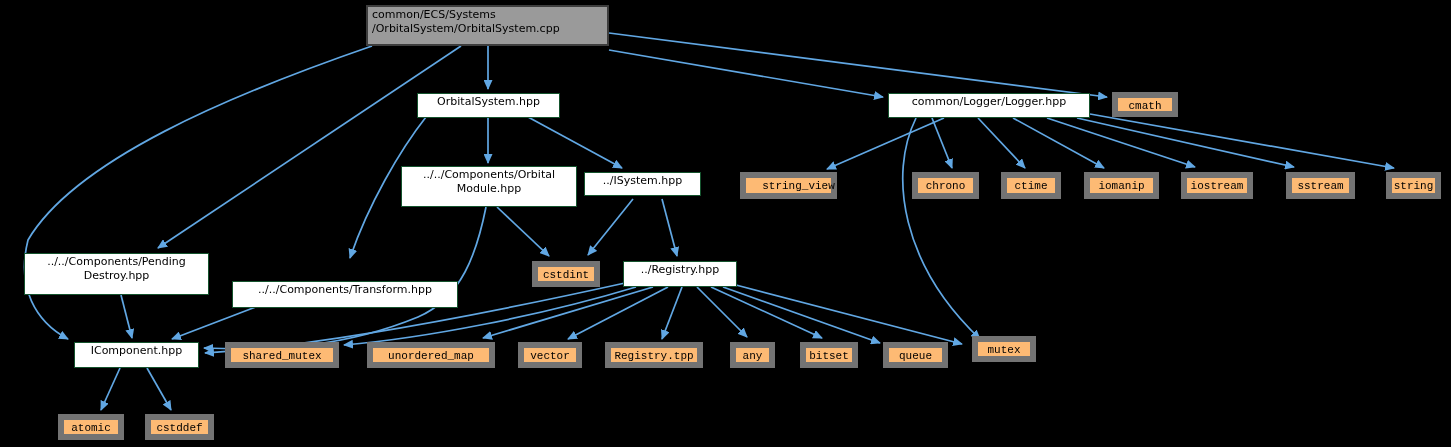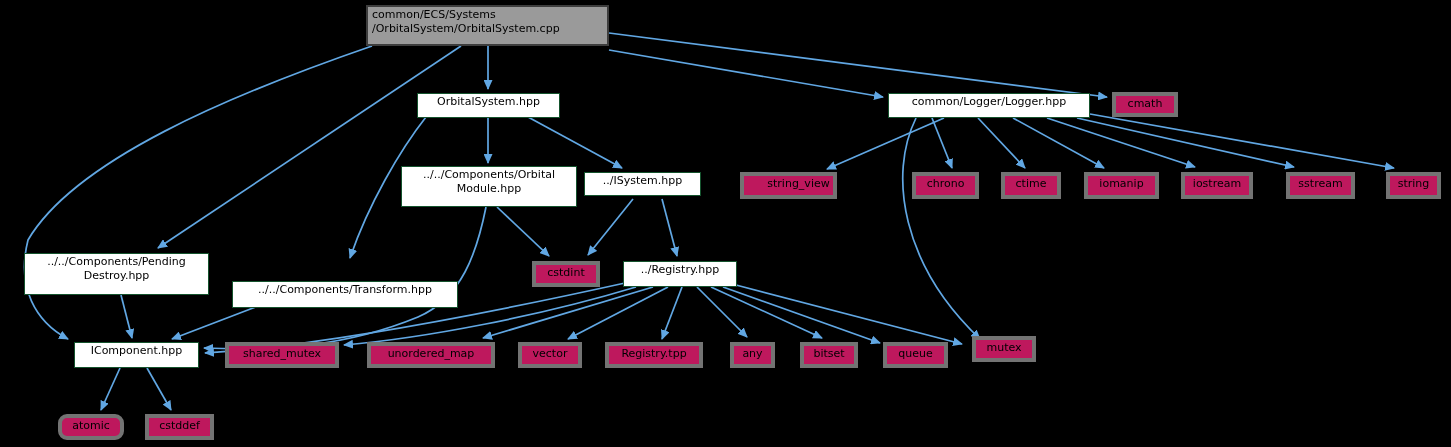--- a/index.html
+++ b/index.html
@@ -13,21 +13,21 @@
     position:absolute; box-sizing:border-box;
     display:flex; align-items:flex-start; justify-content:center;
     text-align:center; white-space:pre-line;
     font-size:11px; line-height:1.3; color:#000; padding:1px 4px;
   }
   .n-main {
     background:#9a9a9a; border:2px solid #3d3d3d;
     text-align:left; justify-content:flex-start;
   }
   .n-int { background:#ffffff; border:1px solid #14532d; }
-  .n-sys { background:#be185d; border:4px solid #737373; }
+  .n-sys { background:#fdba74; border:6px solid #737373;font-family:Liberation Mono, monospace; }
   .edge  { stroke:#61a7e3; stroke-width:1.7; fill:none; }
 </style>
 </head>
 <body>
 
 <div class="graph">
 
   <svg class="edge-layer" width="1451" height="447" viewBox="0 0 1451 447" xmlns="http://www.w3.org/2000/svg">
     <defs>
       <marker id="arr" markerWidth="11" markerHeight="9" refX="9" refY="4.5" orient="auto" markerUnits="userSpaceOnUse">
@@ -96,16 +96,16 @@
   <div class="node n-int" style="left:74px;  top:342px; width:125px; height:26px;"><span>IComponent.hpp</span></div>
   <div class="node n-sys" style="left:225px; top:342px; width:114px; height:26px;"><span>shared_mutex</span></div>
   <div class="node n-sys" style="left:367px; top:342px; width:128px; height:26px;"><span>unordered_map</span></div>
   <div class="node n-sys" style="left:518px; top:342px; width:64px;  height:26px;"><span>vector</span></div>
   <div class="node n-sys" style="left:605px; top:342px; width:98px;  height:26px;"><span>Registry.tpp</span></div>
   <div class="node n-sys" style="left:730px; top:342px; width:45px;  height:26px;"><span>any</span></div>
   <div class="node n-sys" style="left:800px; top:342px; width:58px;  height:26px;"><span>bitset</span></div>
   <div class="node n-sys" style="left:883px; top:342px; width:65px;  height:26px;"><span>queue</span></div>
   <div class="node n-sys" style="left:972px; top:336px; width:64px;  height:26px;"><span>mutex</span></div>
 
-  <div class="node n-sys" style="left:58px;  top:414px; width:66px;  height:26px;border-radius:9px;"><span>atomic</span></div>
+  <div class="node n-sys" style="left:58px;  top:414px; width:66px;  height:26px;"><span>atomic</span></div>
   <div class="node n-sys" style="left:145px; top:414px; width:69px;  height:26px;"><span>cstddef</span></div>
 
 </div>
 
 </body></html>

